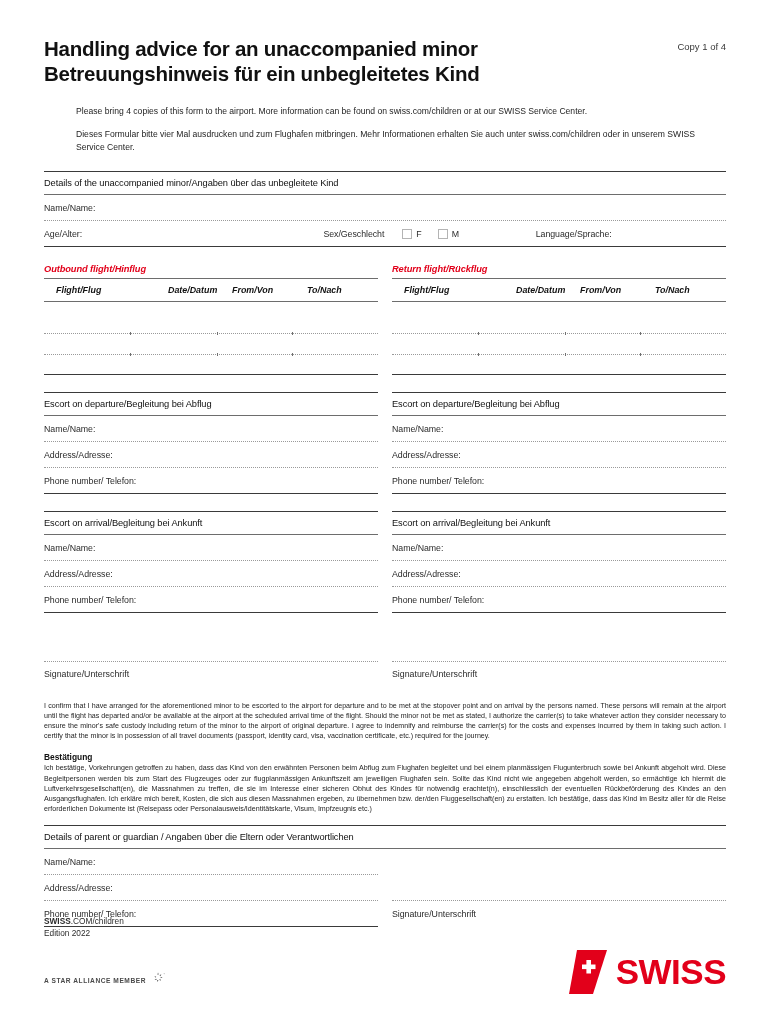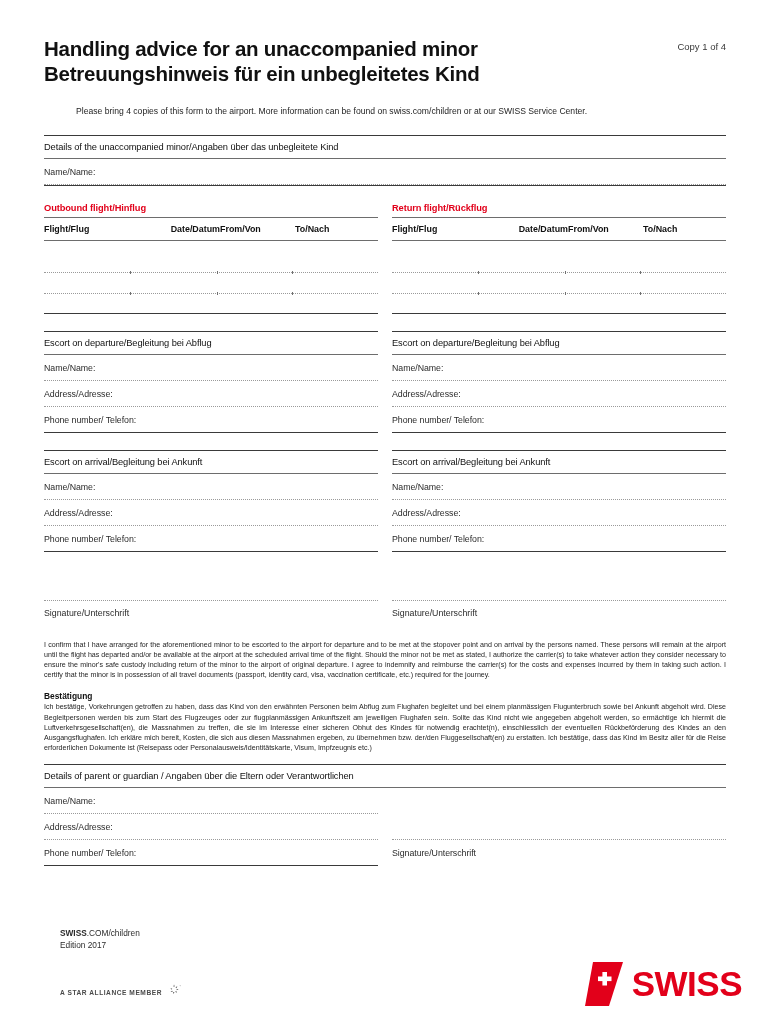--- a/index.html
+++ b/index.html
@@ -107,22 +107,22 @@
   }
 
   
   .flight-head {
     display: flex;
     font-size: 8.9px;
     font-weight: bold;
     color: #111;
     padding: 6px 0 6px 0;
   }
-  .fc0 { width: 112px; }
-  .fc1 { width: 64px; text-align: right; }
+  .fc0 { width: 112px; margin-left: 12px; }
+  .fc1 { width: 64px; }
   .fc2 { width: 75px; }
   .fc3 { flex: 1; }
   .flight-body { padding-top: 11px; }
   .flight-row {
     height: 21px;
     position: relative;
   }
   .flight-row .dots {
     position: absolute;
     left: 0; right: 0; bottom: 0;
@@ -167,24 +167,23 @@
     display: flex;
     justify-content: space-between;
   }
   .half-left { width: 334px; }
   .half-right { width: 334px; }
 
   
   .footer {
     position: absolute;
     left: 44px;
-    bottom: 0;
+    bottom: 12px;
     width: 682px;
     height: 96px;
-    margin-left: 16px;
   }
   .footer-text {
     font-size: 8.3px;
     line-height: 11.5px;
     color: #2b2b2b;
   }
   .footer-text .b { font-weight: bold; }
   .star-row {
     position: absolute;
     left: 0;
@@ -240,36 +239,55 @@
   <div class="header">
     <div class="title-block">
       <h1>Handling advice for an unaccompanied minor</h1>
       <h1>Betreuungshinweis für ein unbegleitetes Kind</h1>
     </div>
     <div class="copy-note">Copy 1 of 4</div>
   </div>
 
   <div class="intro">
     <p>Please bring 4 copies of this form to the airport. More information can be found on swiss.com/children or at our SWISS Service Center.</p>
+    <p>Dieses Formular bitte vier Mal ausdrucken und zum Flughafen mitbringen. Mehr Informationen erhalten Sie auch unter swiss.com/children oder in unserem SWISS Service Center.</p>
   </div>
 
   <div class="section">
     <div class="rule-thick"></div>
     <div class="section-head">Details of the unaccompanied minor/Angaben über das unbegleitete Kind</div>
     <div class="rule-thin"></div>
 
     <div class="field-row">
       <span>Name/Name:</span>
     </div>
     <div class="rule-dotted"></div>
 
+    <div class="field-row">
+      <span style="display:inline-block;width:277px;">
+        <span>Age/Alter:</span>
+      </span>
+      <span class="sex-wrap">
+        <span>Sex/Geschlecht</span>
+        <span style="display:inline-block;width:18px;"></span>
+        <span class="cb"></span>
+        <span>F</span>
+        <span style="display:inline-block;width:16px;"></span>
+        <span class="cb"></span>
+        <span>M</span>
+      </span>
+      <span style="display:inline-block;width:72px;"></span>
+      <span>
+        <span>Language/Sprache:</span>
+      </span>
+    </div>
     <div class="rule-thick"></div>
   </div>
 
-  <div class="cols" style="margin-top:17px;">
+  <div class="cols" style="margin-top:17px;font-style:italic;">
 
     <div class="col">
       <div class="red-head">Outbound flight/Hinflug</div>
       <div class="rule-thin"></div>
       <div class="flight-head">
         <span class="fc0">Flight/Flug</span>
         <span class="fc1">Date/Datum</span>
         <span class="fc2">From/Von</span>
         <span class="fc3">To/Nach</span>
       </div>
@@ -421,21 +439,21 @@
     <div class="half-row">
       <div class="half-left rule-thick"></div>
       <div class="half-right"></div>
     </div>
   </div>
 
   <div class="footer">
     <div class="footer-text">
       <span class="b">SWISS</span><span>.COM/children</span>
     </div>
-    <div class="footer-text">Edition 2017</div>
+    <div class="footer-text">Edition 2022</div>
 
     <div class="star-row">
       <span class="star-text">A STAR ALLIANCE MEMBER</span>
       <span>
         <svg width="15" height="15" viewBox="0 0 24 24" aria-hidden="true">
           <g fill="#4a4a4a">
             <path d="M11.2 2.4l1.1 3.0-2.0 0.6z"></path>
             <path d="M16.6 5.0l-1.3 2.8-1.8-1.0z"></path>
             <path d="M18.6 10.6l-3.0 0.6-0.2-2.1z"></path>
             <path d="M15.6 16.0l-2.3-2.1 1.5-1.4z"></path>

